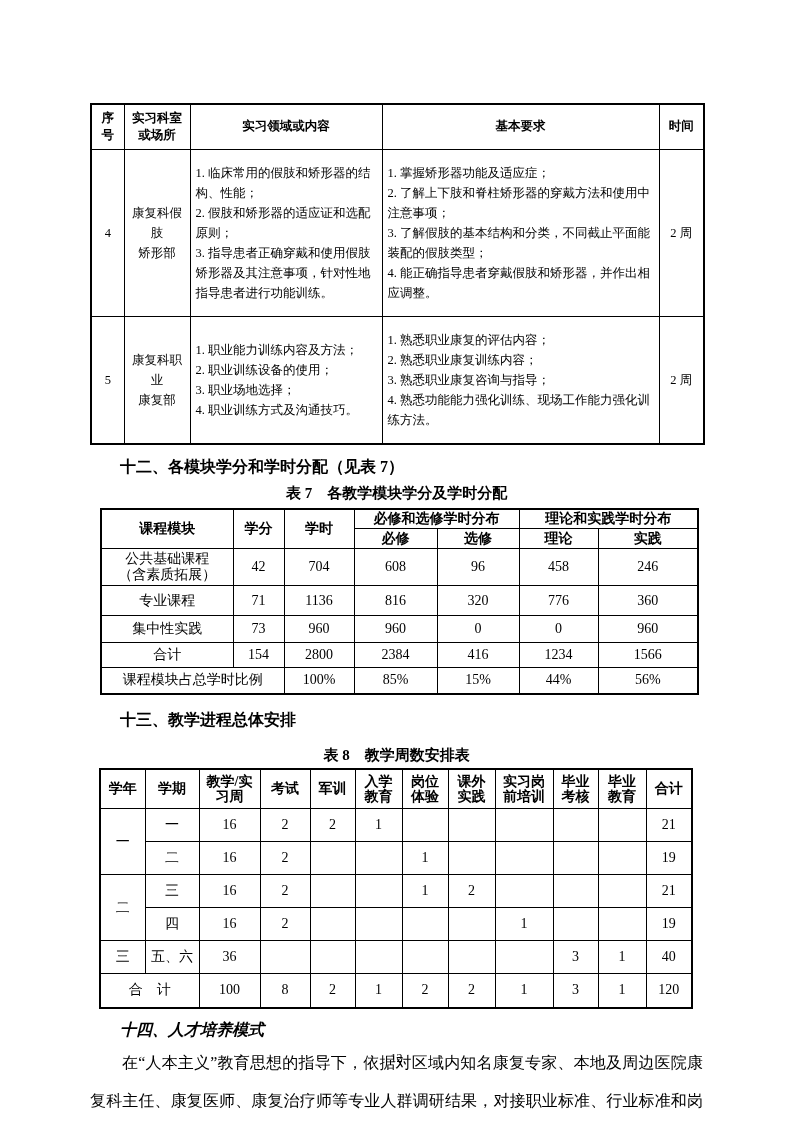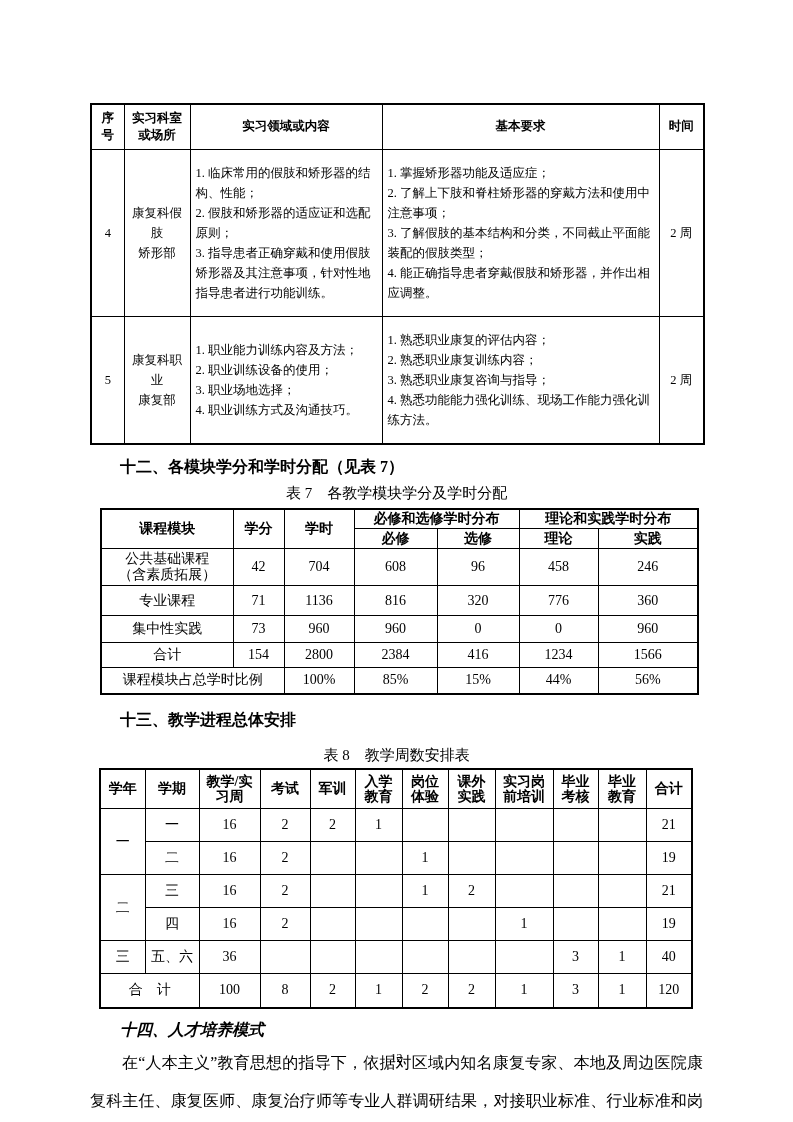--- a/index.html
+++ b/index.html
@@ -41,21 +41,21 @@
     font-size:16px; line-height:21px;
     font-weight:bold;
   }
   h2.s13 { margin-top:14px; }
   h2.s14 { margin-top:10px;font-style:italic; }
 
   .caption {
     margin-top:7px;
     text-align:center;
     font-size:15px; line-height:19px;
-    font-weight:normal;
+    font-weight:bold;
   }
   .cap8 { margin-top:16px; }
 
   
   .t7 { margin:5px 0 0 10px; width:597px; font-size:14px; }
   .t7 th, .t7 td { line-height:16px; }
   .t7 tr.h1 { height:20px; }
   .t7 tr.h2 { height:20px; }
   .t7 tr.b1 { height:37px; }
   .t7 tr.b2 { height:30px; }

